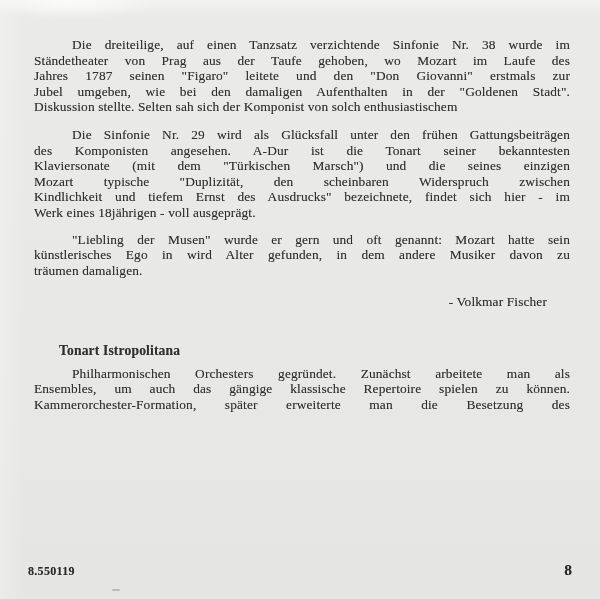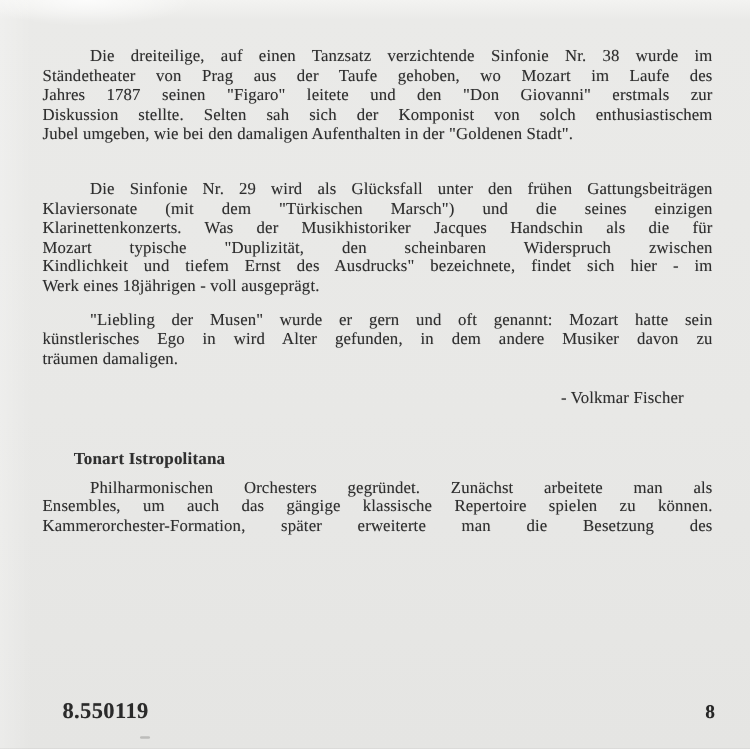--- a/index.html
+++ b/index.html
@@ -25,21 +25,21 @@
     text-shadow: 0 0 0.6px rgba(47,47,47,0.40);
   }
   .para .line {
     text-align: justify;
     text-align-last: justify;
     -moz-text-align-last: justify;
   }
   .para .line:last-child { text-align-last: left; -moz-text-align-last: left; }
   .para.justify-all .line:last-child { text-align-last: justify; -moz-text-align-last: justify; }
   .para .line:first-child { text-indent: 38px; }
-  .mt12 { margin-top: 28px; }
+  .mt12 { margin-top: 12px; }
   .mt11 { margin-top: 11px; }
   .attribution {
     margin-top: 16px;
     padding-right: 23px;
     text-align: right;
   }
   .section-heading {
     margin: 33px 0 7px 25px;
     font-weight: bold;
     font-size: 13.6px;
@@ -50,48 +50,48 @@
     position: absolute;
     left: 28px;
     right: 28px;
     bottom: 20px;
     display: flex;
     justify-content: space-between;
     align-items: baseline;
     font-weight: bold;
     text-shadow: 0 0 0.6px rgba(47,47,47,0.40);
   }
-  .catalog { font-size: 18px; letter-spacing: 0.3px; color: #2a2a2a; margin-left: 22px; }
+  .catalog { font-size: 12px; letter-spacing: 0.3px; color: #2a2a2a; }
   .pagenum { font-size: 15.5px; color: #262626; }
   .scan-artifact {
     position: absolute;
     left: 112px;
     bottom: 8px;
     width: 8px;
     height: 2px;
     background: #bcbcba;
     border-radius: 1px;
   }
 </style>
 </head>
 <body>
 
 <div class="page">
   <div class="body-text">
     <div class="para">
         <div class="line">Die dreiteilige, auf einen Tanzsatz verzichtende Sinfonie Nr. 38 wurde im</div>
         <div class="line">Ständetheater von Prag aus der Taufe gehoben, wo Mozart im Laufe des</div>
         <div class="line">Jahres 1787 seinen "Figaro" leitete und den "Don Giovanni" erstmals zur</div>
+        <div class="line">Jubel umgeben, wie bei den damaligen Aufenthalten in der "Goldenen Stadt".</div>
         <div class="line">Diskussion stellte. Selten sah sich der Komponist von solch enthusiastischem</div>
-        <div class="line">Jubel umgeben, wie bei den damaligen Aufenthalten in der "Goldenen Stadt".</div>
       </div>
     <div class="para mt12">
         <div class="line">Die Sinfonie Nr. 29 wird als Glücksfall unter den frühen Gattungsbeiträgen</div>
+        <div class="line">des Komponisten angesehen. A-Dur ist die Tonart seiner bekanntesten</div>
         <div class="line">Klaviersonate (mit dem "Türkischen Marsch") und die seines einzigen</div>
-        <div class="line">Klarinettenkonzerts. Was der Musikhistoriker Jacques Handschin als die für</div>
         <div class="line">Mozart typische "Duplizität, den scheinbaren Widerspruch zwischen</div>
         <div class="line">Kindlichkeit und tiefem Ernst des Ausdrucks" bezeichnete, findet sich hier - im</div>
         <div class="line">Werk eines 18jährigen - voll ausgeprägt.</div>
       </div>
     <div class="para mt11">
         <div class="line">"Liebling der Musen" wurde er gern und oft genannt: Mozart hatte sein</div>
         <div class="line">künstlerisches Ego in wird Alter gefunden, in dem andere Musiker davon zu</div>
         <div class="line">träumen damaligen.</div>
       </div>
     <div class="attribution">- Volkmar Fischer</div>

